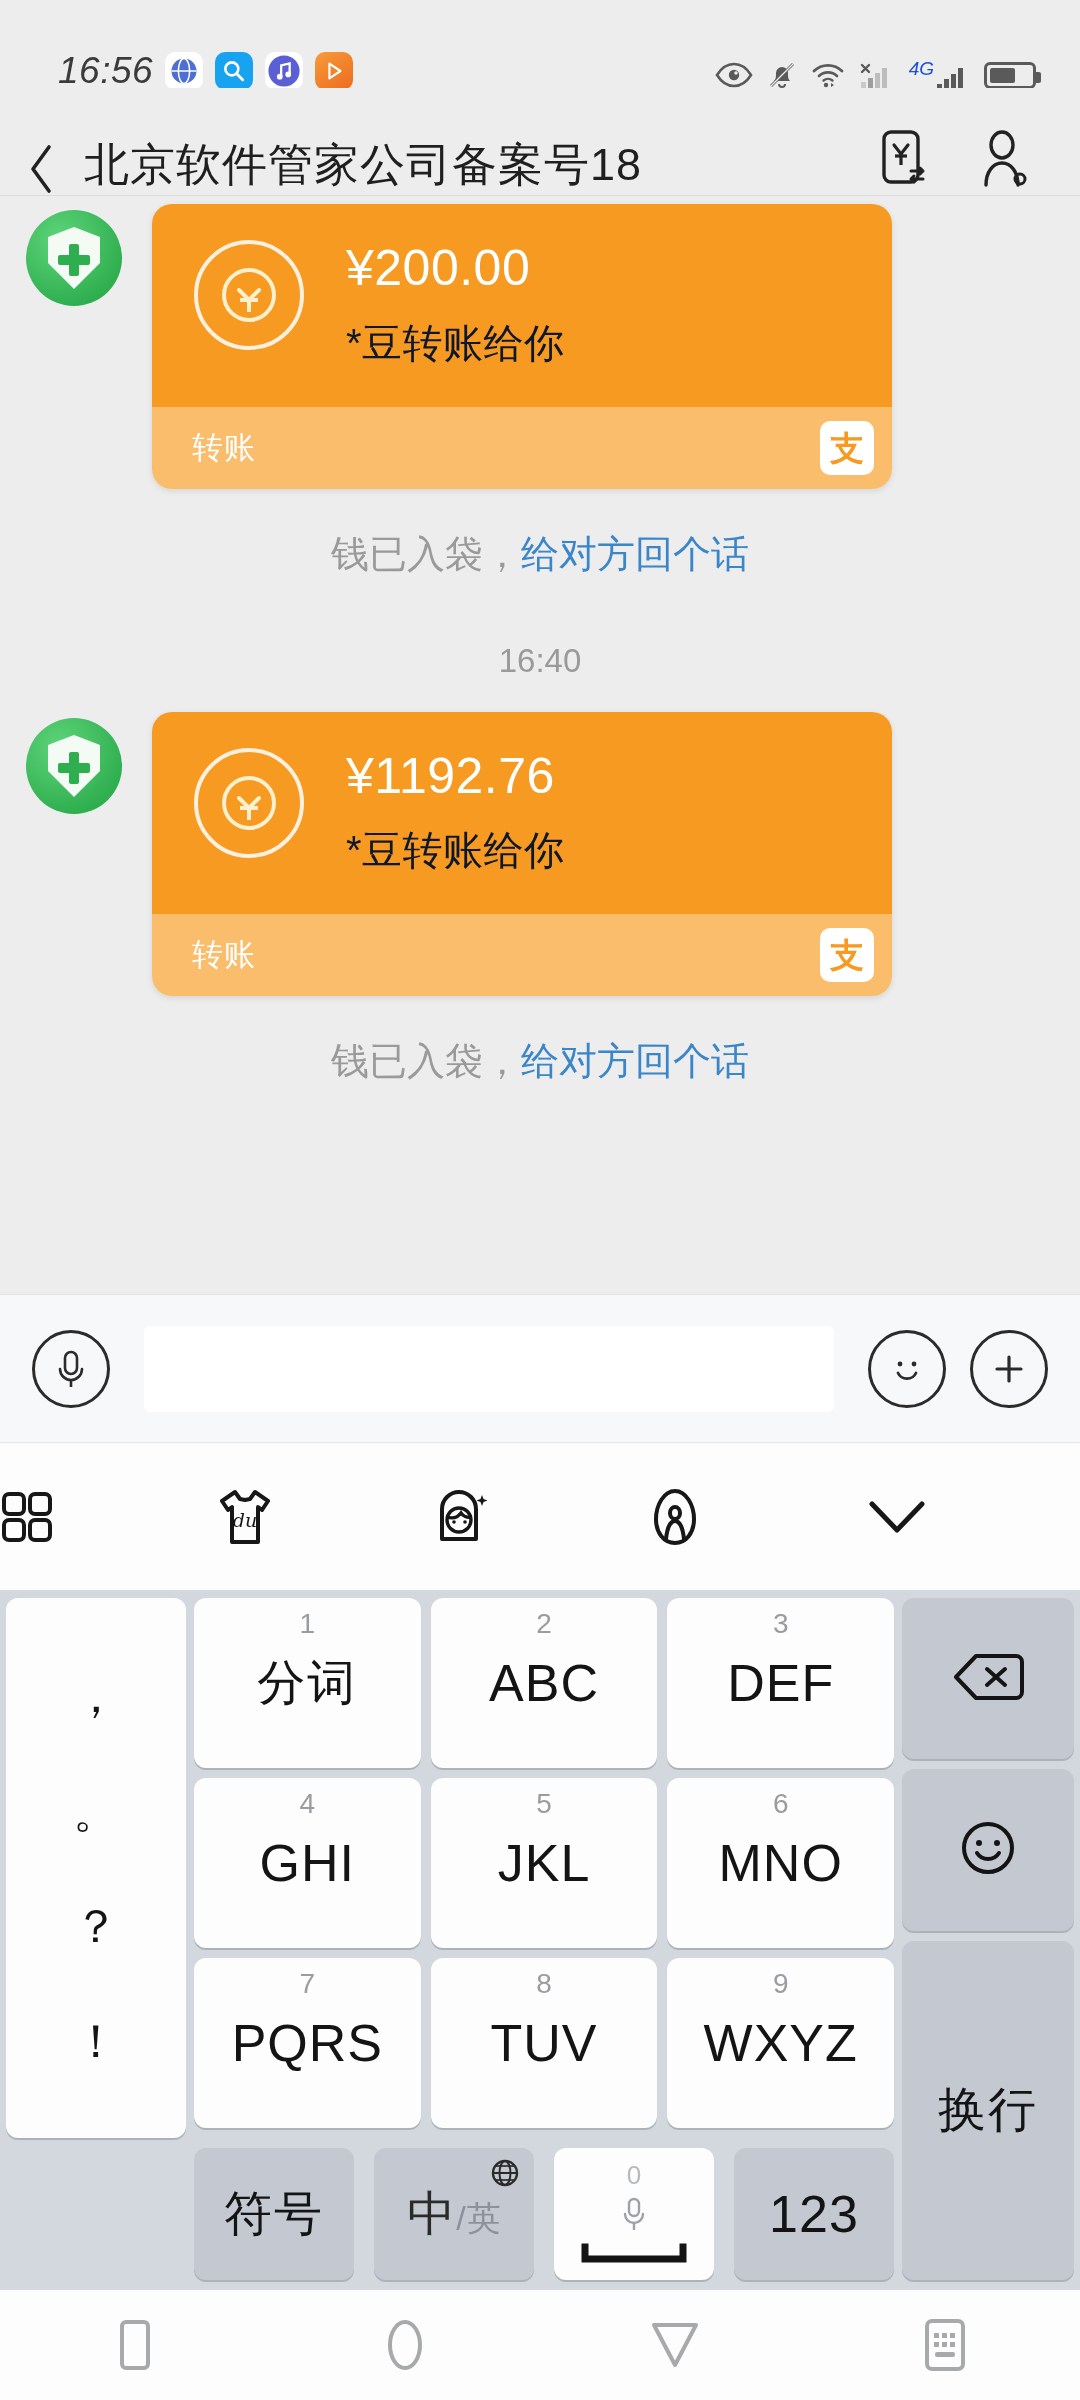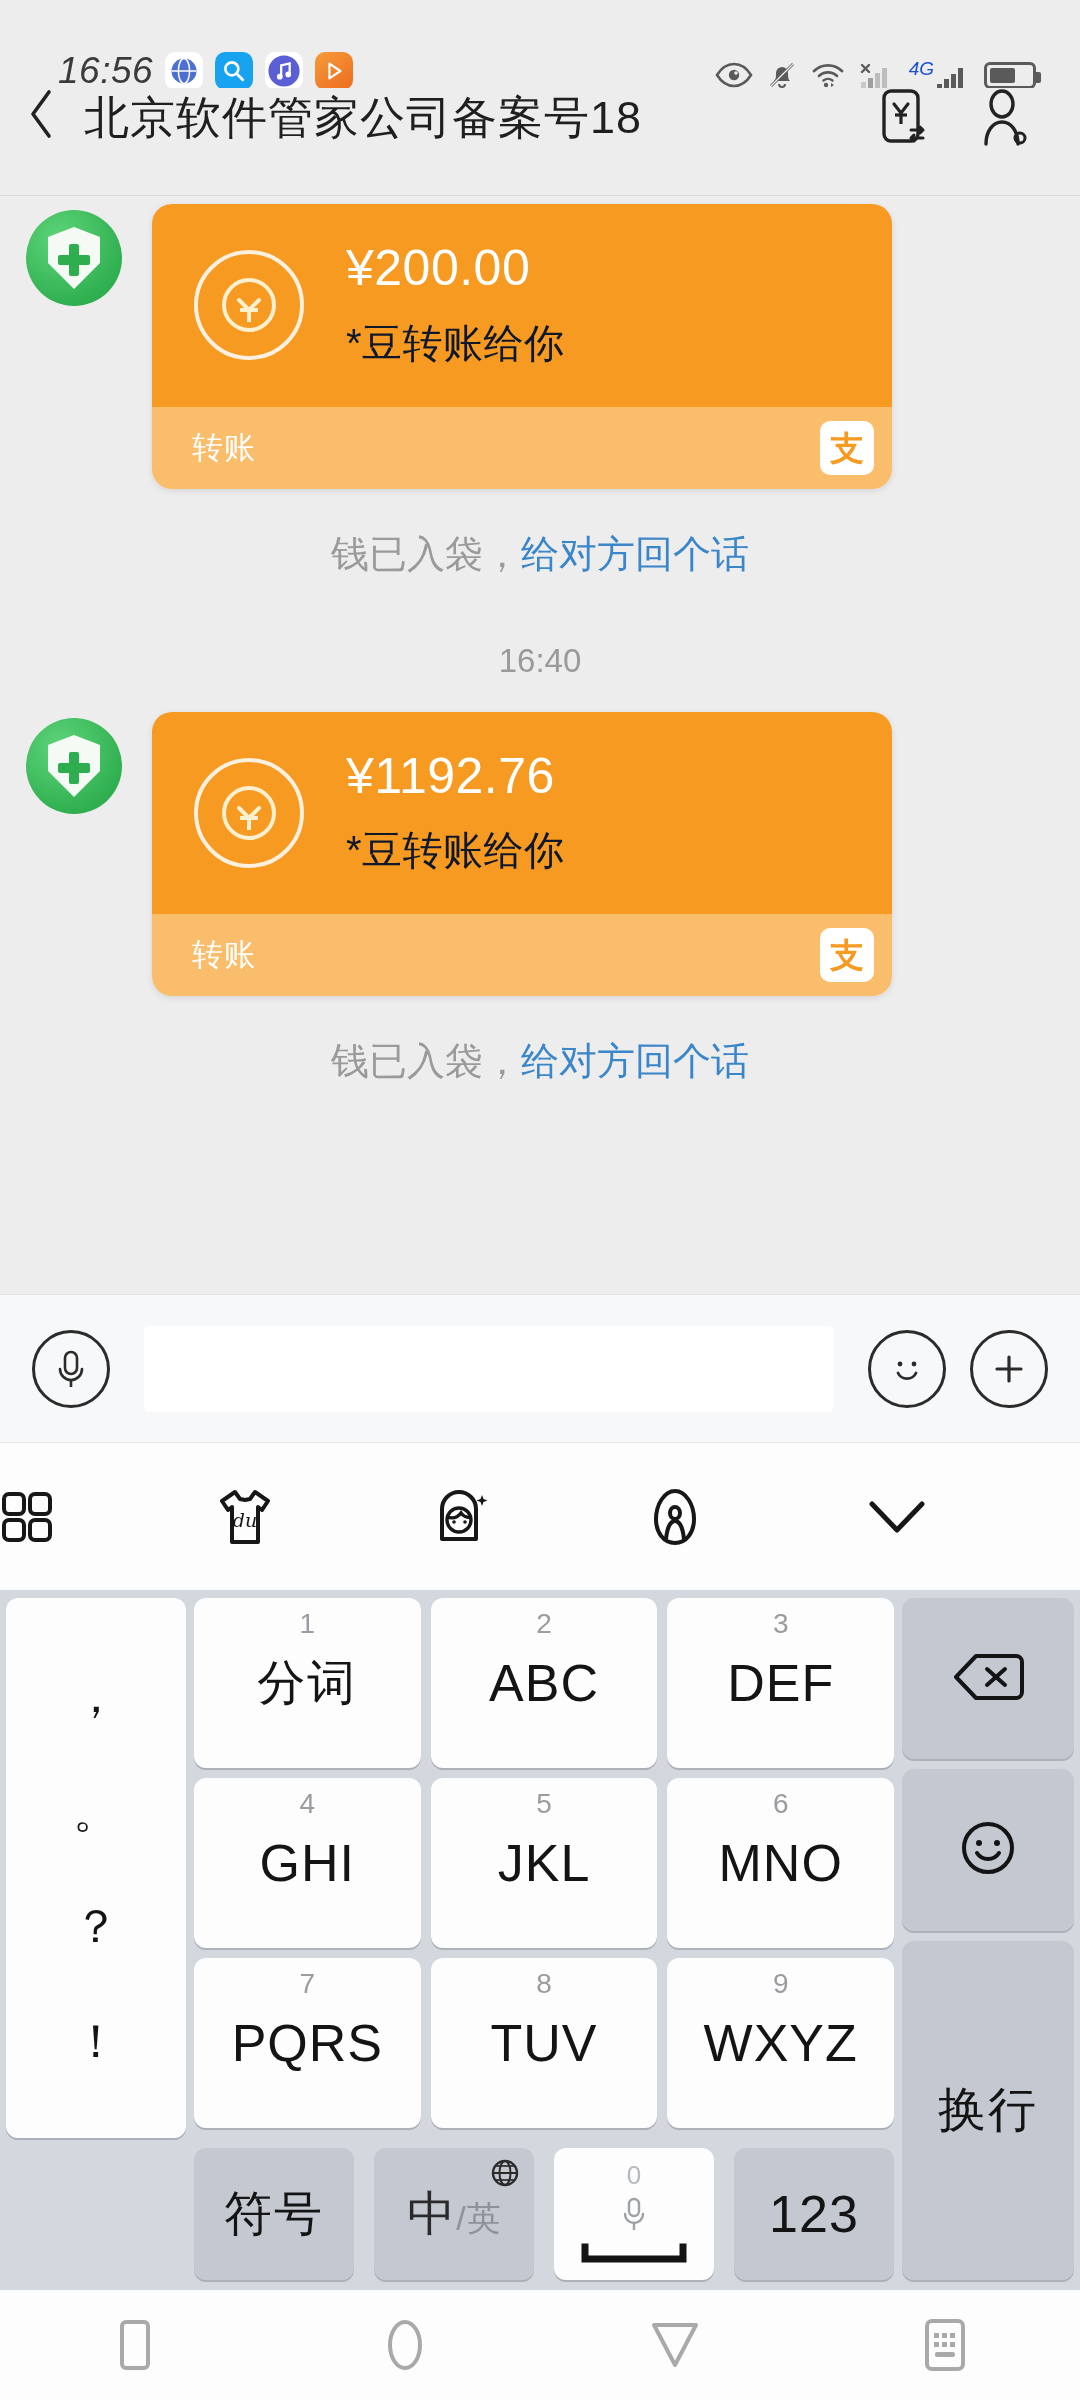--- a/index.html
+++ b/index.html
@@ -29,40 +29,40 @@
   .sb-ico { display:flex; align-items:center; justify-content:center; }
   .lbl-4g { font-size:19px; color:#1d4ed8; margin-right:2px; align-self:flex-start; }
   .batt { width:52px; height:27px; border:3px solid #5a5a5a; border-radius:6px; padding:3px; position:relative; }
   .batt::after { content:""; position:absolute; right:-8px; top:7px; width:5px; height:11px;
                  background:#5a5a5a; border-radius:0 2px 2px 0; }
   .batt i { display:block; height:100%; width:62%; background:#5a5a5a; border-radius:2px; }
 
   
   .titlebar {
     position:absolute; top:88px; left:0; width:1080px; height:108px;
-    background:#ededee; display:flex; align-items:flex-start;
+    background:#ededee; display:flex; align-items:flex-end;
     border-bottom:1px solid #dcdcdd;
   }
   .back-arrow { width:84px; display:flex; justify-content:center; align-items:center; }
   .title-text { font-size:45px; color:#1f1f1f; letter-spacing:1px; }
   .title-actions { margin-left:auto; display:flex; align-items:center; gap:46px; padding-right:52px; }
 
   
   .chat { position:absolute; top:196px; left:0; width:1080px; height:1098px;
           background:#ededee; overflow:hidden; }
   .timestamp { text-align:center; font-size:33px; color:#9a9a9a; margin:34px 0 14px; }
   .msg-row { display:flex; align-items:flex-start; padding-left:26px; }
   .avatar { width:96px; height:96px; flex:0 0 96px; border-radius:50%;
             background:radial-gradient(circle at 35% 30%,#5ed47a,#2eae4e 75%);
             display:flex; align-items:center; justify-content:center; margin-top:6px; }
   .card {
     width:740px; margin-left:30px; border-radius:20px; overflow:hidden;
     box-shadow:0 2px 6px rgba(0,0,0,.10);
   }
-  .card-top { background:#f79a22; display:flex; align-items:center; padding:36px 0 36px 42px; }
+  .card-top { background:#f79a22; display:flex; padding:36px 0 36px 42px; }
   .coin { width:110px; height:110px; flex:0 0 110px; border-radius:50%;
           border:4px solid rgba(255,255,255,.85); display:flex;
           align-items:center; justify-content:center; }
   .card-texts { margin-left:42px; }
   .amount { font-size:50px; color:#fff; letter-spacing:.5px; line-height:1.15; }
   .note { font-size:40px; color:#0f172a; margin-top:18px; letter-spacing:.5px; }
   .card-foot { background:#fabd6b; height:82px; display:flex; align-items:center;
                padding:0 18px 0 40px; }
   .foot-label { font-size:31px; color:#fff; letter-spacing:1px; }
   .alipay-badge { margin-left:auto; width:54px; height:54px; border-radius:10px;

